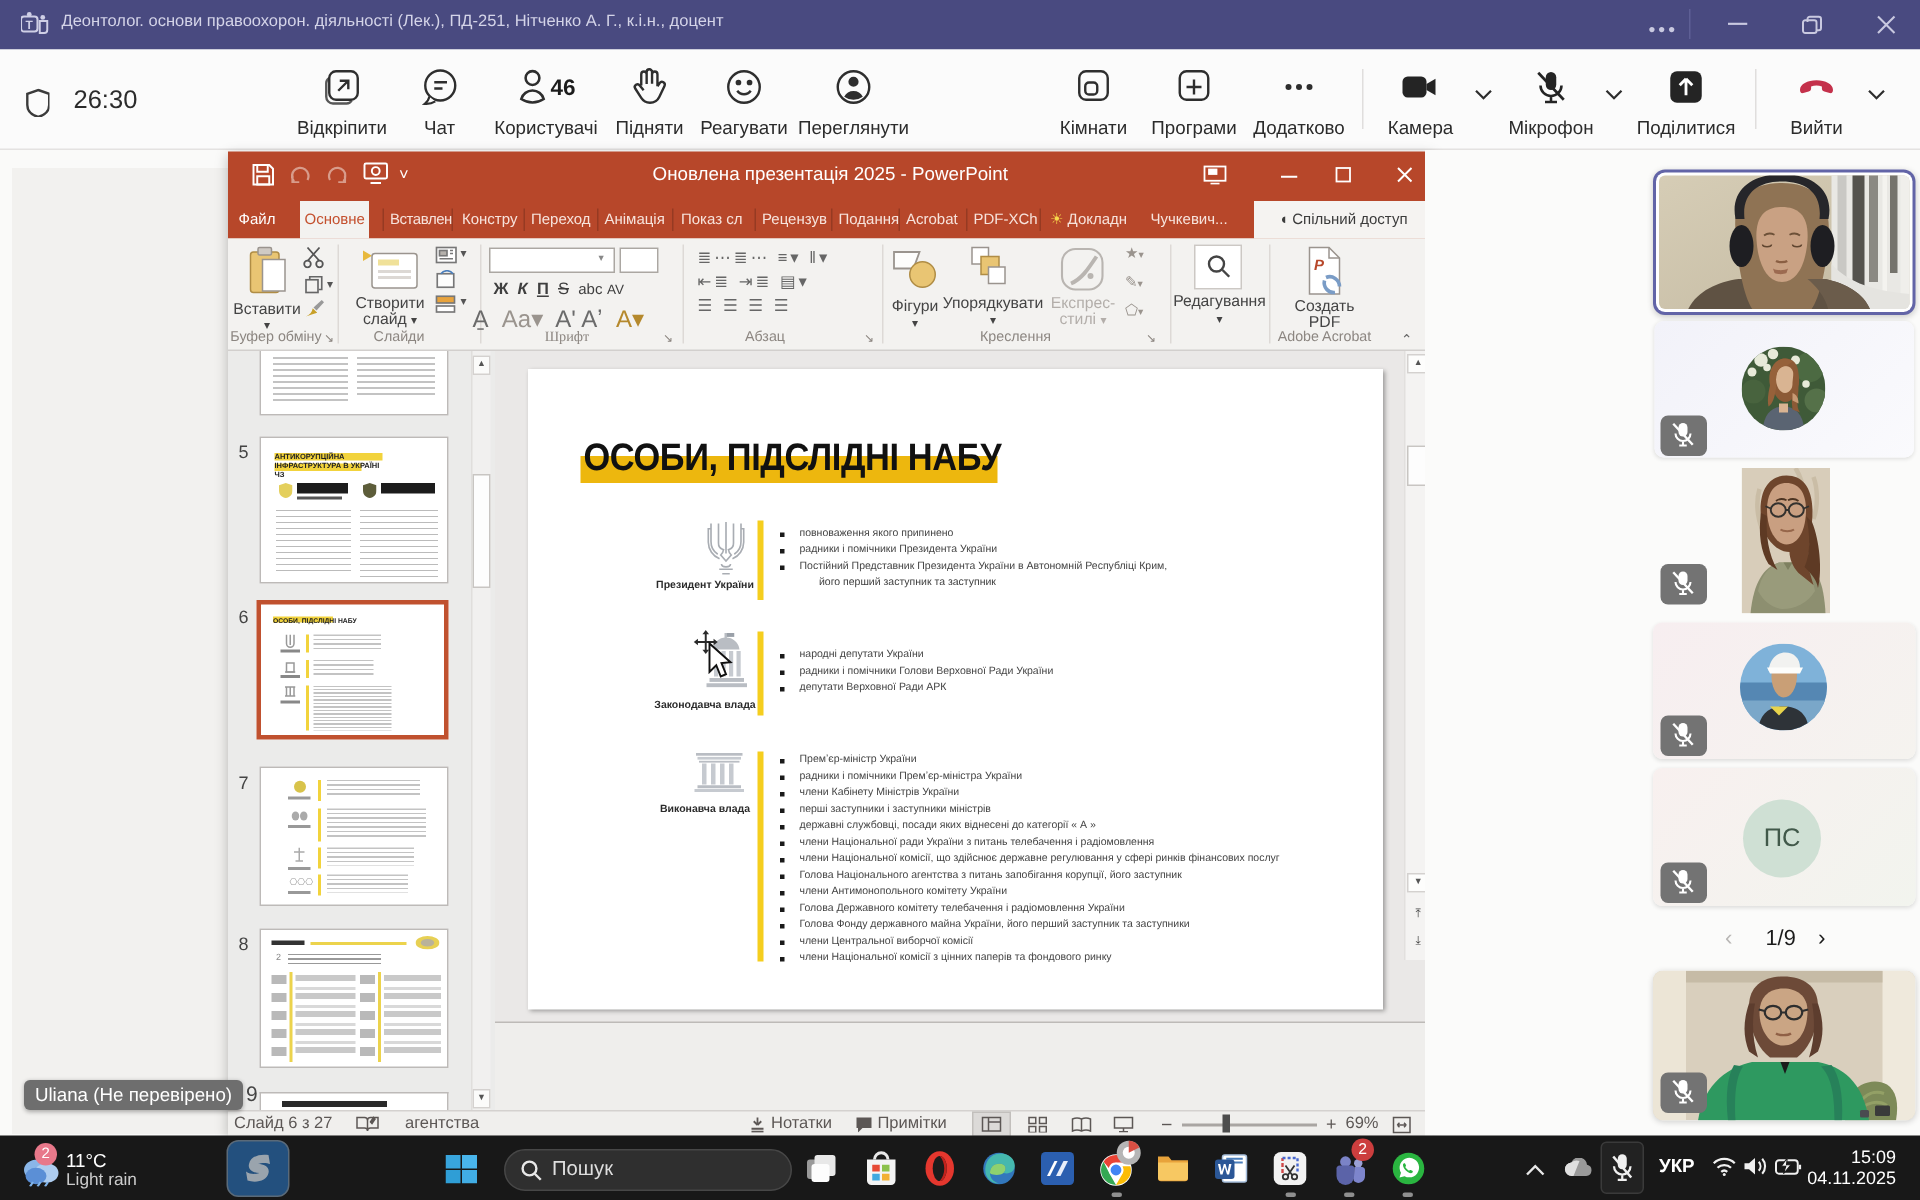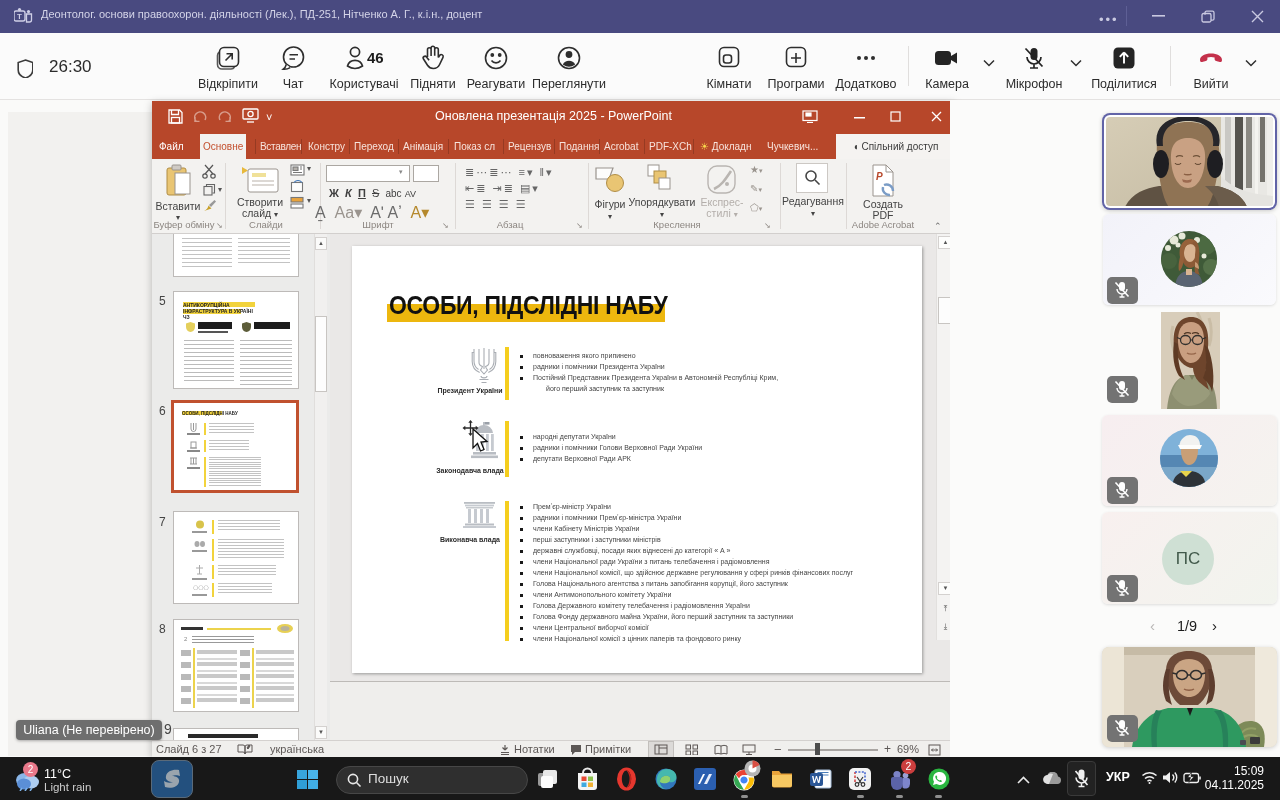--- a/index.html
+++ b/index.html
@@ -311,21 +311,21 @@
           </svg>
         <div class="abs" style="left:155px;top:37px;font-size:8px;color:#555">▾</div>
         <div class="rgl" style="left:88px;width:52px;">Слайди</div>
         <div class="rsep" style="left:168px;"></div>
 
         <div class="abs" style="left:174px;top:6px;width:84px;height:17px;background:#fff;border:1px solid #aba7a2;"></div>
         <div class="abs" style="left:247px;top:9px;font-size:7px;color:#888">▾</div>
         <div class="abs" style="left:261px;top:6px;width:26px;height:17px;background:#fff;border:1px solid #aba7a2;"></div>
         <div class="abs" style="left:177px;top:28px;font-size:11px;color:#3f3f3f;"><b>Ж</b>&nbsp; <i><b>К</b></i>&nbsp; <u><b>П</b></u>&nbsp; <s>S</s>&nbsp; <span style="font-size:10px">abc</span> <span style="font-size:9px">AV<br></span></div>
         <div class="abs" style="left:163px;top:44px;font-size:16px;color:#6b6b6b;">A̱ &nbsp;<span style="color:#9a948e">Aa▾</span>&nbsp; Aʹ Aʼ &nbsp;<span style="color:#b5892d">A▾</span></div>
-        <div class="rgl" style="left:186px;width:80px;">Шрифт</div>
+        <div class="rgl" style="left:186px;width:80px;font-family:Liberation Serif, serif;">Шрифт</div>
         <div class="abs" style="left:290px;bottom:3px;font-size:8px;color:#8c8681">↘</div>
         <div class="rsep" style="left:303px;"></div>
 
         <div class="abs" style="left:313px;top:5px;width:126px;height:50px;font-size:11px;color:#666;line-height:16px;letter-spacing:2px;">≣⋯≣⋯ ≡▾ ‖▾<br>⇤≣ ⇥≣ ▤▾<br>☰ ☰ ☰ ☰</div>
         <div class="rgl" style="left:318px;width:80px;">Абзац</div>
         <div class="abs" style="left:424px;bottom:3px;font-size:8px;color:#8c8681">↘</div>
         <div class="rsep" style="left:436px;"></div>
 
         <svg class="abs" style="left:442px;top:5px" width="32" height="32" viewBox="0 0 32 32">
           <path d="M2 4 h17 l-4 11 h-13 z" fill="#fdfdfc" stroke="#9a948e" stroke-width="1.2"></path>
@@ -560,21 +560,21 @@
         <div class="abs" style="left:0;top:447px;width:625px;height:1px;background:#bdbab7;"></div>
         <div class="abs" style="left:4px;top:451px;width:56px;height:3px;background:repeating-linear-gradient(90deg,#b0adaa 0 2px,transparent 2px 4px);"></div>
         <div class="abs" style="left:0;top:448px;width:625px;height:58px;background:#efeeec;"></div>
       </div>
       <div id="ppt-status">
         <div class="abs" style="left:4px;top:2px;">Слайд 6 з 27</div>
         <svg class="abs" style="left:85px;top:2px" width="16" height="12" fill="none" stroke="#5c5755" stroke-width="1">
             <path d="M1 2 h5 a2 2 0 0 1 2 2 v7 a2 2 0 0 0 -2 -2 h-5 z M15 2 h-5 a2 2 0 0 0 -2 2 v7 a2 2 0 0 1 2 -2 h5 z"></path>
             <path d="M10 5 l2 -3 1 1 -2 3 z" fill="#5c5755"></path>
           </svg>
-        <div class="abs" style="left:118px;top:2px;">українська</div>
+        <div class="abs" style="left:118px;top:2px;">агентства</div>
         <svg class="abs" style="left:347px;top:3px" width="12" height="11" fill="none" stroke="#5c5755" stroke-width="1.2">
             <path d="M2 8.5 h8 M2 10.5 h8 M6 1 v5 M6 6 l-2.5 -2.5 M6 6 l2.5 -2.5"></path>
           </svg>
         <div class="abs" style="left:362px;top:2px;">Нотатки</div>
         <svg class="abs" style="left:418px;top:3px" width="12" height="11">
             <path d="M1 1 h10 v7 h-6 l-3 3 v-3 h-1 z" fill="#5c5755"></path>
           </svg>
         <div class="abs" style="left:433px;top:2px;">Примітки</div>
         <div class="abs" style="left:496px;top:0px;width:26px;height:17px;background:#dcdad8;border:1px solid #c2bfbc;"></div>
         <svg class="abs" style="left:502px;top:3px" width="14" height="11" fill="none" stroke="#5c5755" stroke-width="1">

